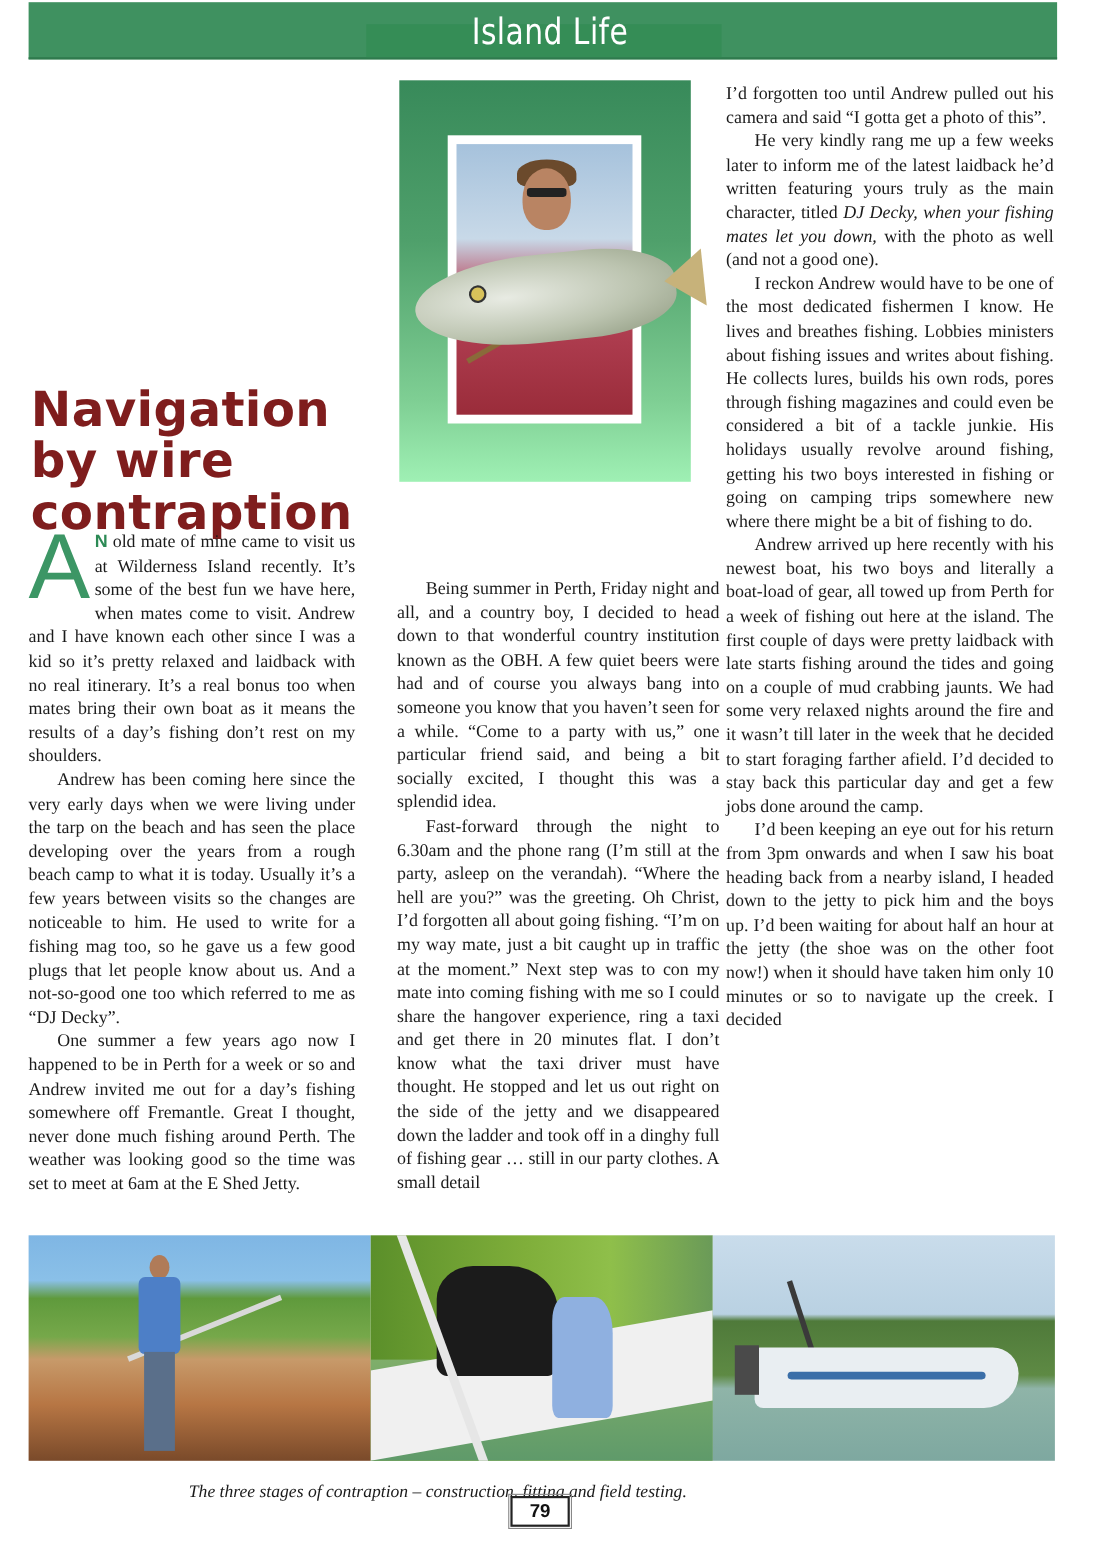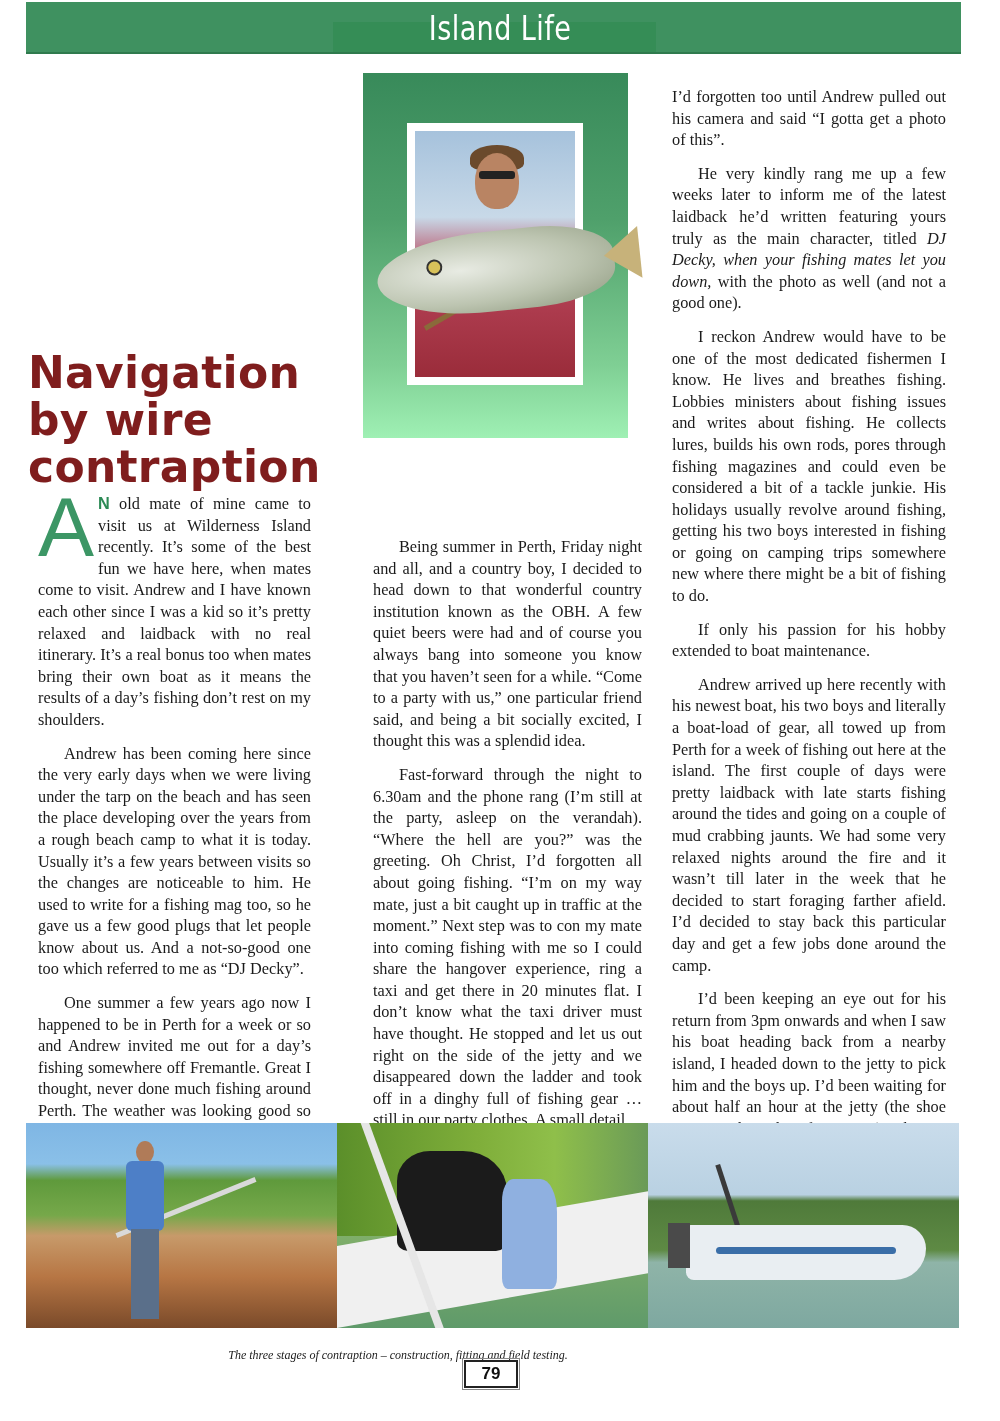--- a/index.html
+++ b/index.html
@@ -24,21 +24,21 @@
 
   .headline {
     position: absolute; left: 28px; top: 320px; width: 300px;
     font-family: "DejaVu Sans", sans-serif; font-weight: bold;
     font-size: 44px; line-height: 47px; color: #7f1d1d; letter-spacing: 0.3px;
   }
 
   .col {
     position: absolute; font-size: 16.3px; line-height: 21.6px; text-align: justify;
   }
-  .col p { margin: 12px; text-indent: 26px; }
+  .col p { margin: 0; text-indent: 26px; }
   .col p.noindent { text-indent: 0; }
   .col-1 { left: 26px; top: 481px; width: 297px; }
   .col-2 { left: 361px; top: 524px; width: 293px; }
   .col-3 { left: 660px; top: 74px; width: 298px; }
 
   .dropcap {
     float: left; font-family: "Liberation Sans", sans-serif; font-size: 84px;
     line-height: 64px; color: #3c9665; margin: 2px 4px 0 0; height: 64px;
   }
   .dropcap-next { font-family: "Liberation Sans", sans-serif; font-weight: bold; color: #2c8a55; }
@@ -116,21 +116,21 @@
   .boat {
     position: absolute; left: 38px; top: 102px; width: 240px; height: 55px;
     background: #e9eef2; border-radius: 6px 30px 40px 10px;
   }
   .boat-stripe { position: absolute; left: 30px; top: 22px; width: 180px; height: 7px; background: #3a6ea8; border-radius: 4px; }
   .outboard { position: absolute; left: 20px; top: 100px; width: 22px; height: 45px; background: #4a4a4a; }
   .tower { position: absolute; left: 78px; top: 40px; width: 5px; height: 70px; background: #3a3a3a; transform: rotate(-18deg); }
 
   .caption {
     position: absolute; left: 0; width: 796px; top: 1348px; text-align: center;
-    font-style: italic; font-size: 12px; color: #1a1a1a;
+    font-style: italic; font-size: 16px; color: #1a1a1a;
   }
   .page-number {
     position: absolute; left: 464px; top: 1360px; width: 50px; height: 24px;
     border: 2px solid #222; outline: 1px solid #888; outline-offset: 1px;
     text-align: center; font-family: "Liberation Sans", sans-serif; font-weight: bold;
     font-size: 17px; line-height: 24px; color: #111; background: #fff;
   }
 </style>
 </head>
 <body>
@@ -164,21 +164,20 @@
 
 <div class="col col-2">
   <p>Being summer in Perth, Friday night and all, and a country boy, I decided to head down to that wonderful country institution known as the OBH. A few quiet beers were had and of course you always bang into someone you know that you haven’t seen for a while. “Come to a party with us,” one particular friend said, and being a bit socially excited, I thought this was a splendid idea.</p>
   <p>Fast-forward through the night to 6.30am and the phone rang (I’m still at the party, asleep on the verandah). “Where the hell are you?” was the greeting.  Oh Christ, I’d forgotten all about going fishing. “I’m on my way mate, just a bit caught up in traffic at the moment.” Next step was to con my mate into coming fishing with me so I could share the hangover experience, ring a taxi and get there in 20 minutes flat. I don’t know what the taxi driver must have thought. He stopped and let us out right on the side of the jetty and we disappeared down the ladder and took off in a dinghy full of fishing gear … still in our party clothes. A small detail</p>
 </div>
 
 <div class="col col-3">
   <p class="noindent">I’d forgotten too until Andrew pulled out his camera and said “I gotta get a photo of this”.</p>
   <p><span>He very kindly rang me up a few weeks later to inform me of the latest laidback he’d written featuring yours truly as the main character, titled </span><span class="italic">DJ Decky, when your fishing mates let you down,</span><span> with the photo as well (and not a good one).</span></p>
   <p>I reckon Andrew would have to be one of the most dedicated fishermen I know. He lives and breathes fishing. Lobbies ministers about fishing issues and writes about fishing. He collects lures, builds his own rods, pores through fishing magazines and could even be considered a bit of a tackle junkie. His holidays usually revolve around fishing, getting his two boys interested in fishing or going on camping trips somewhere new where there might be a bit of fishing to do.</p>
-  <p>If only his passion for his hobby extended to boat maintenance.</p>
   <p>Andrew arrived up here recently with his newest boat, his two boys and literally a boat-load of gear, all towed up from Perth for a week of fishing out here at the island. The first couple of days were pretty laidback with late starts fishing around the tides and going on a couple of mud crabbing jaunts. We had some very relaxed nights around the fire and it wasn’t till later in the week that he decided to start foraging farther afield. I’d decided to stay back this particular day and get a few jobs done around the camp.</p>
   <p>I’d been keeping an eye out for his return from 3pm onwards and when I saw his boat heading back from a nearby island, I headed down to the jetty to pick him and the boys up. I’d been waiting for about half an hour at the jetty (the shoe was on the other foot now!) when it should have taken him only 10 minutes or so to navigate up the creek. I decided</p>
 </div>
 
 <div class="photo-strip">
   <div class="strip-photo strip-1">
     <div class="pole"></div>
     <div class="person1">
       <div class="p-head"></div>
       <div class="p-body"></div>

